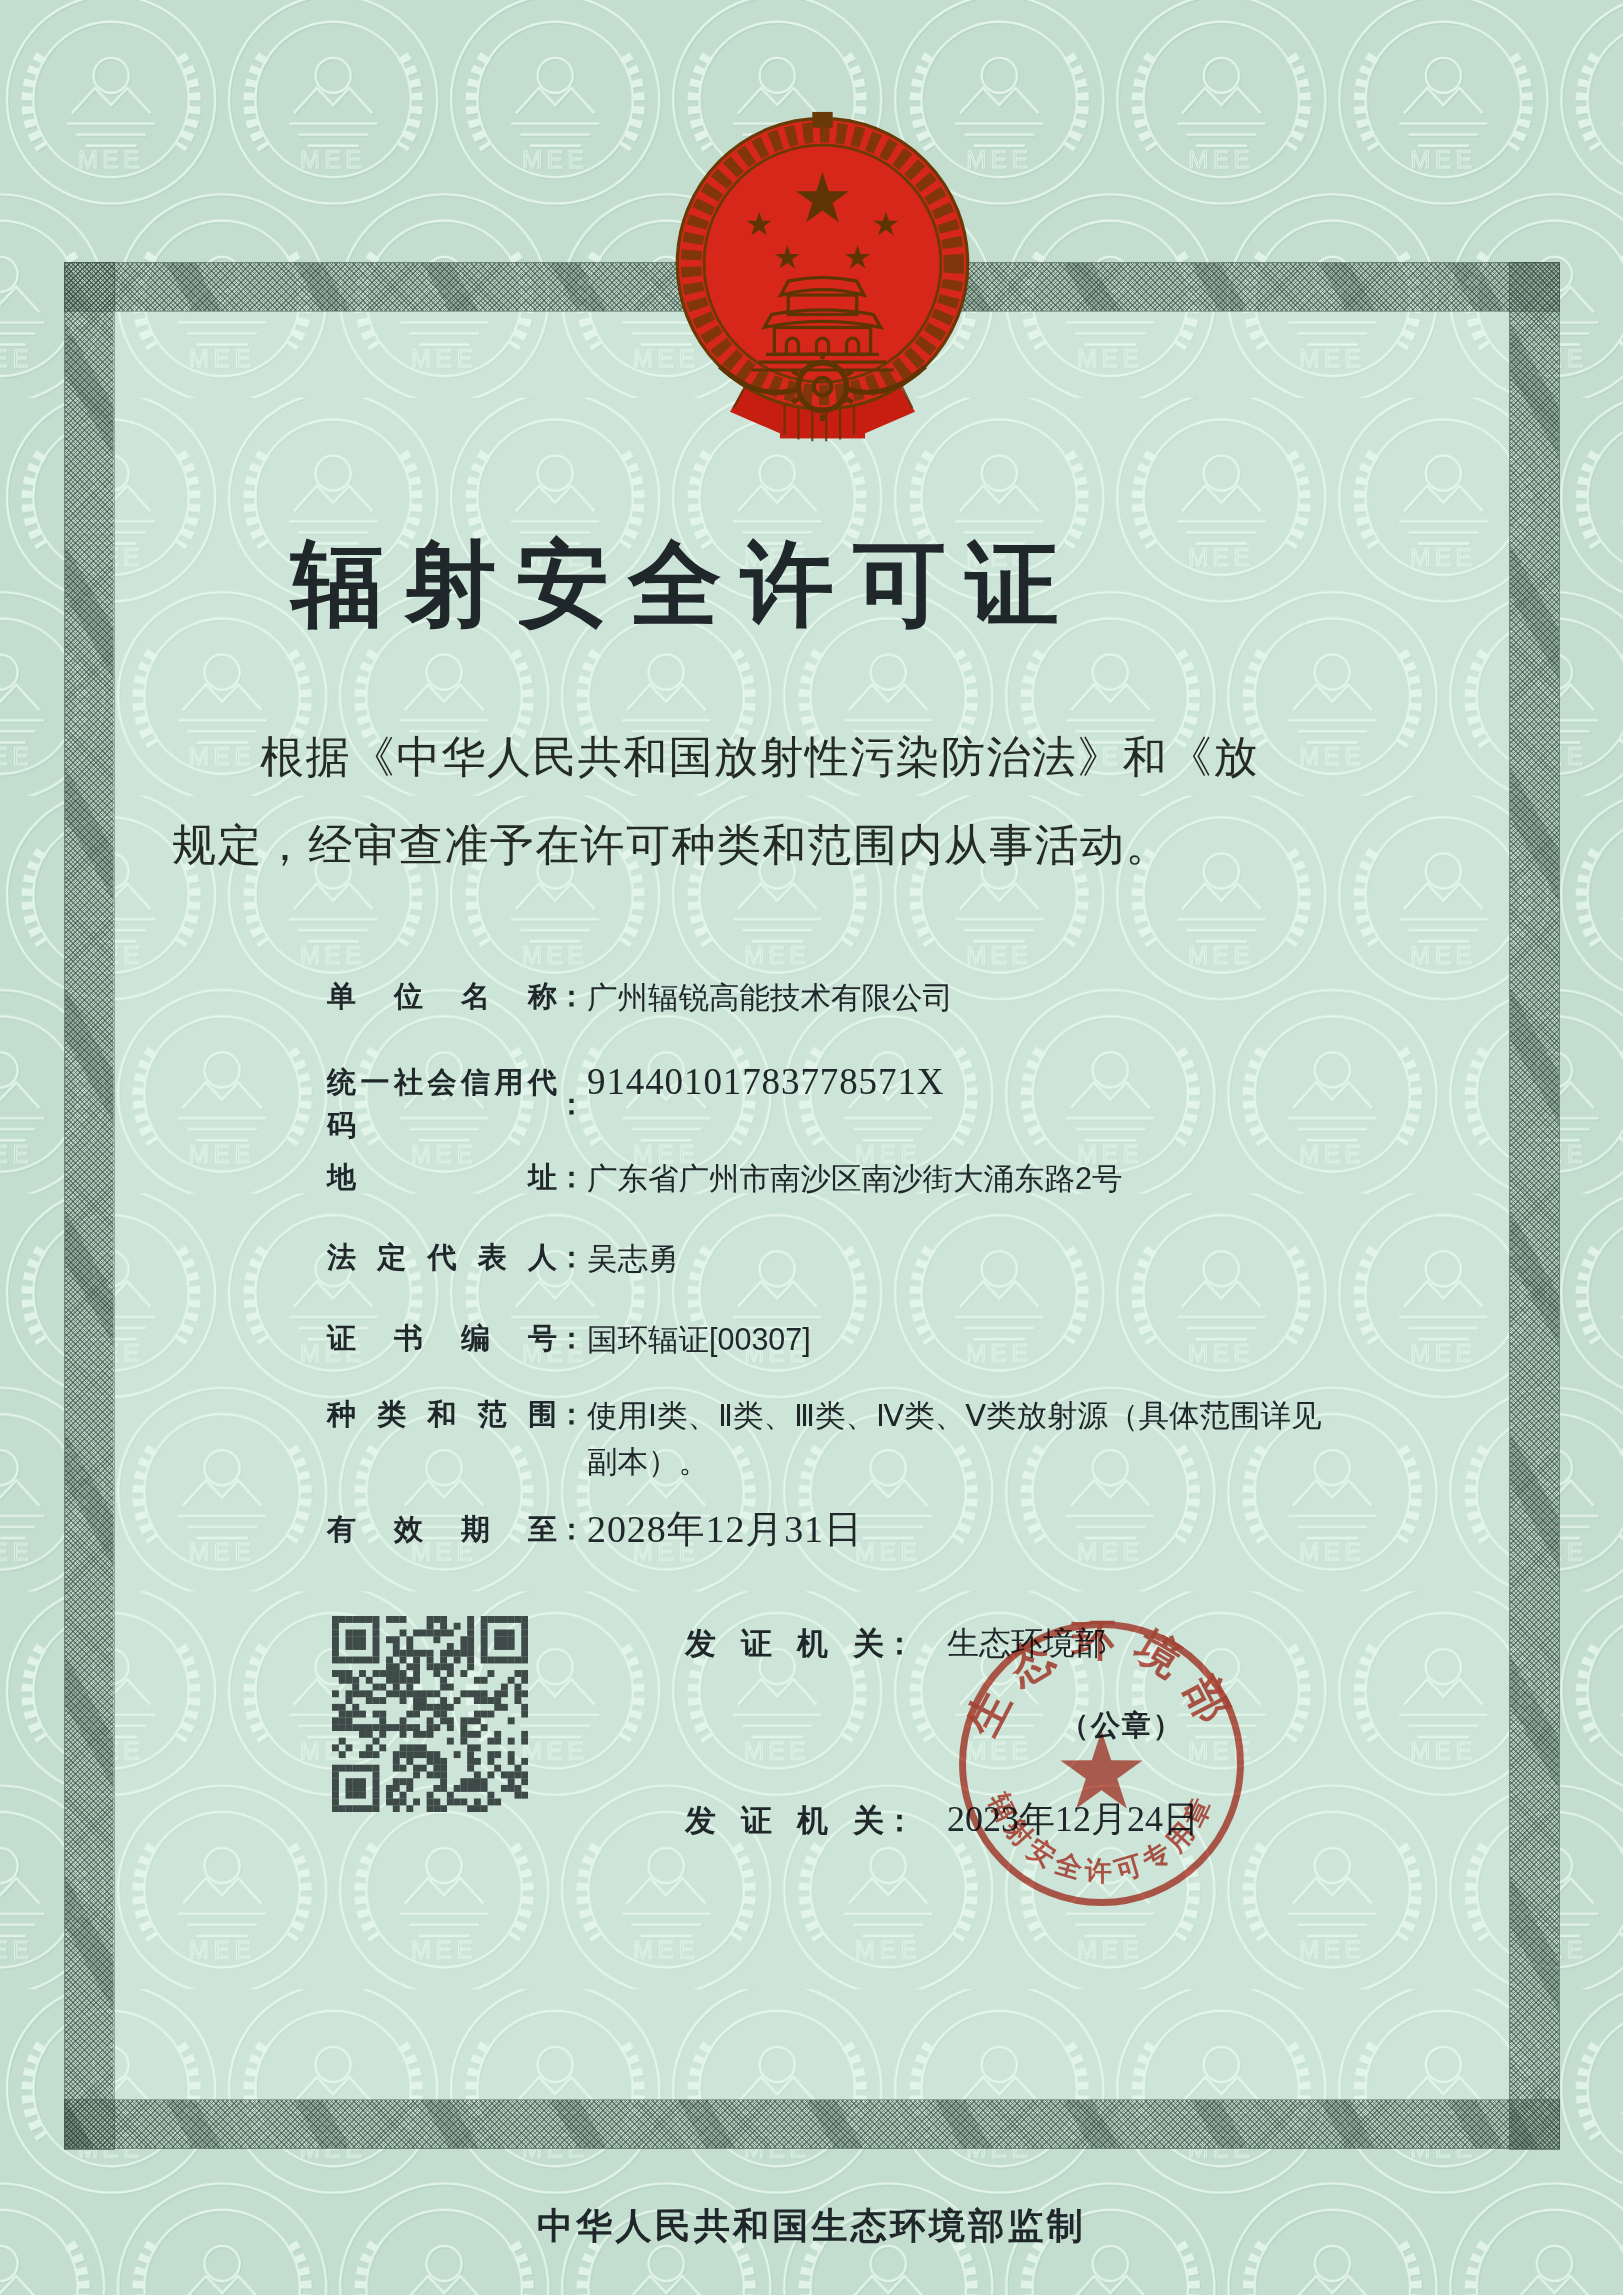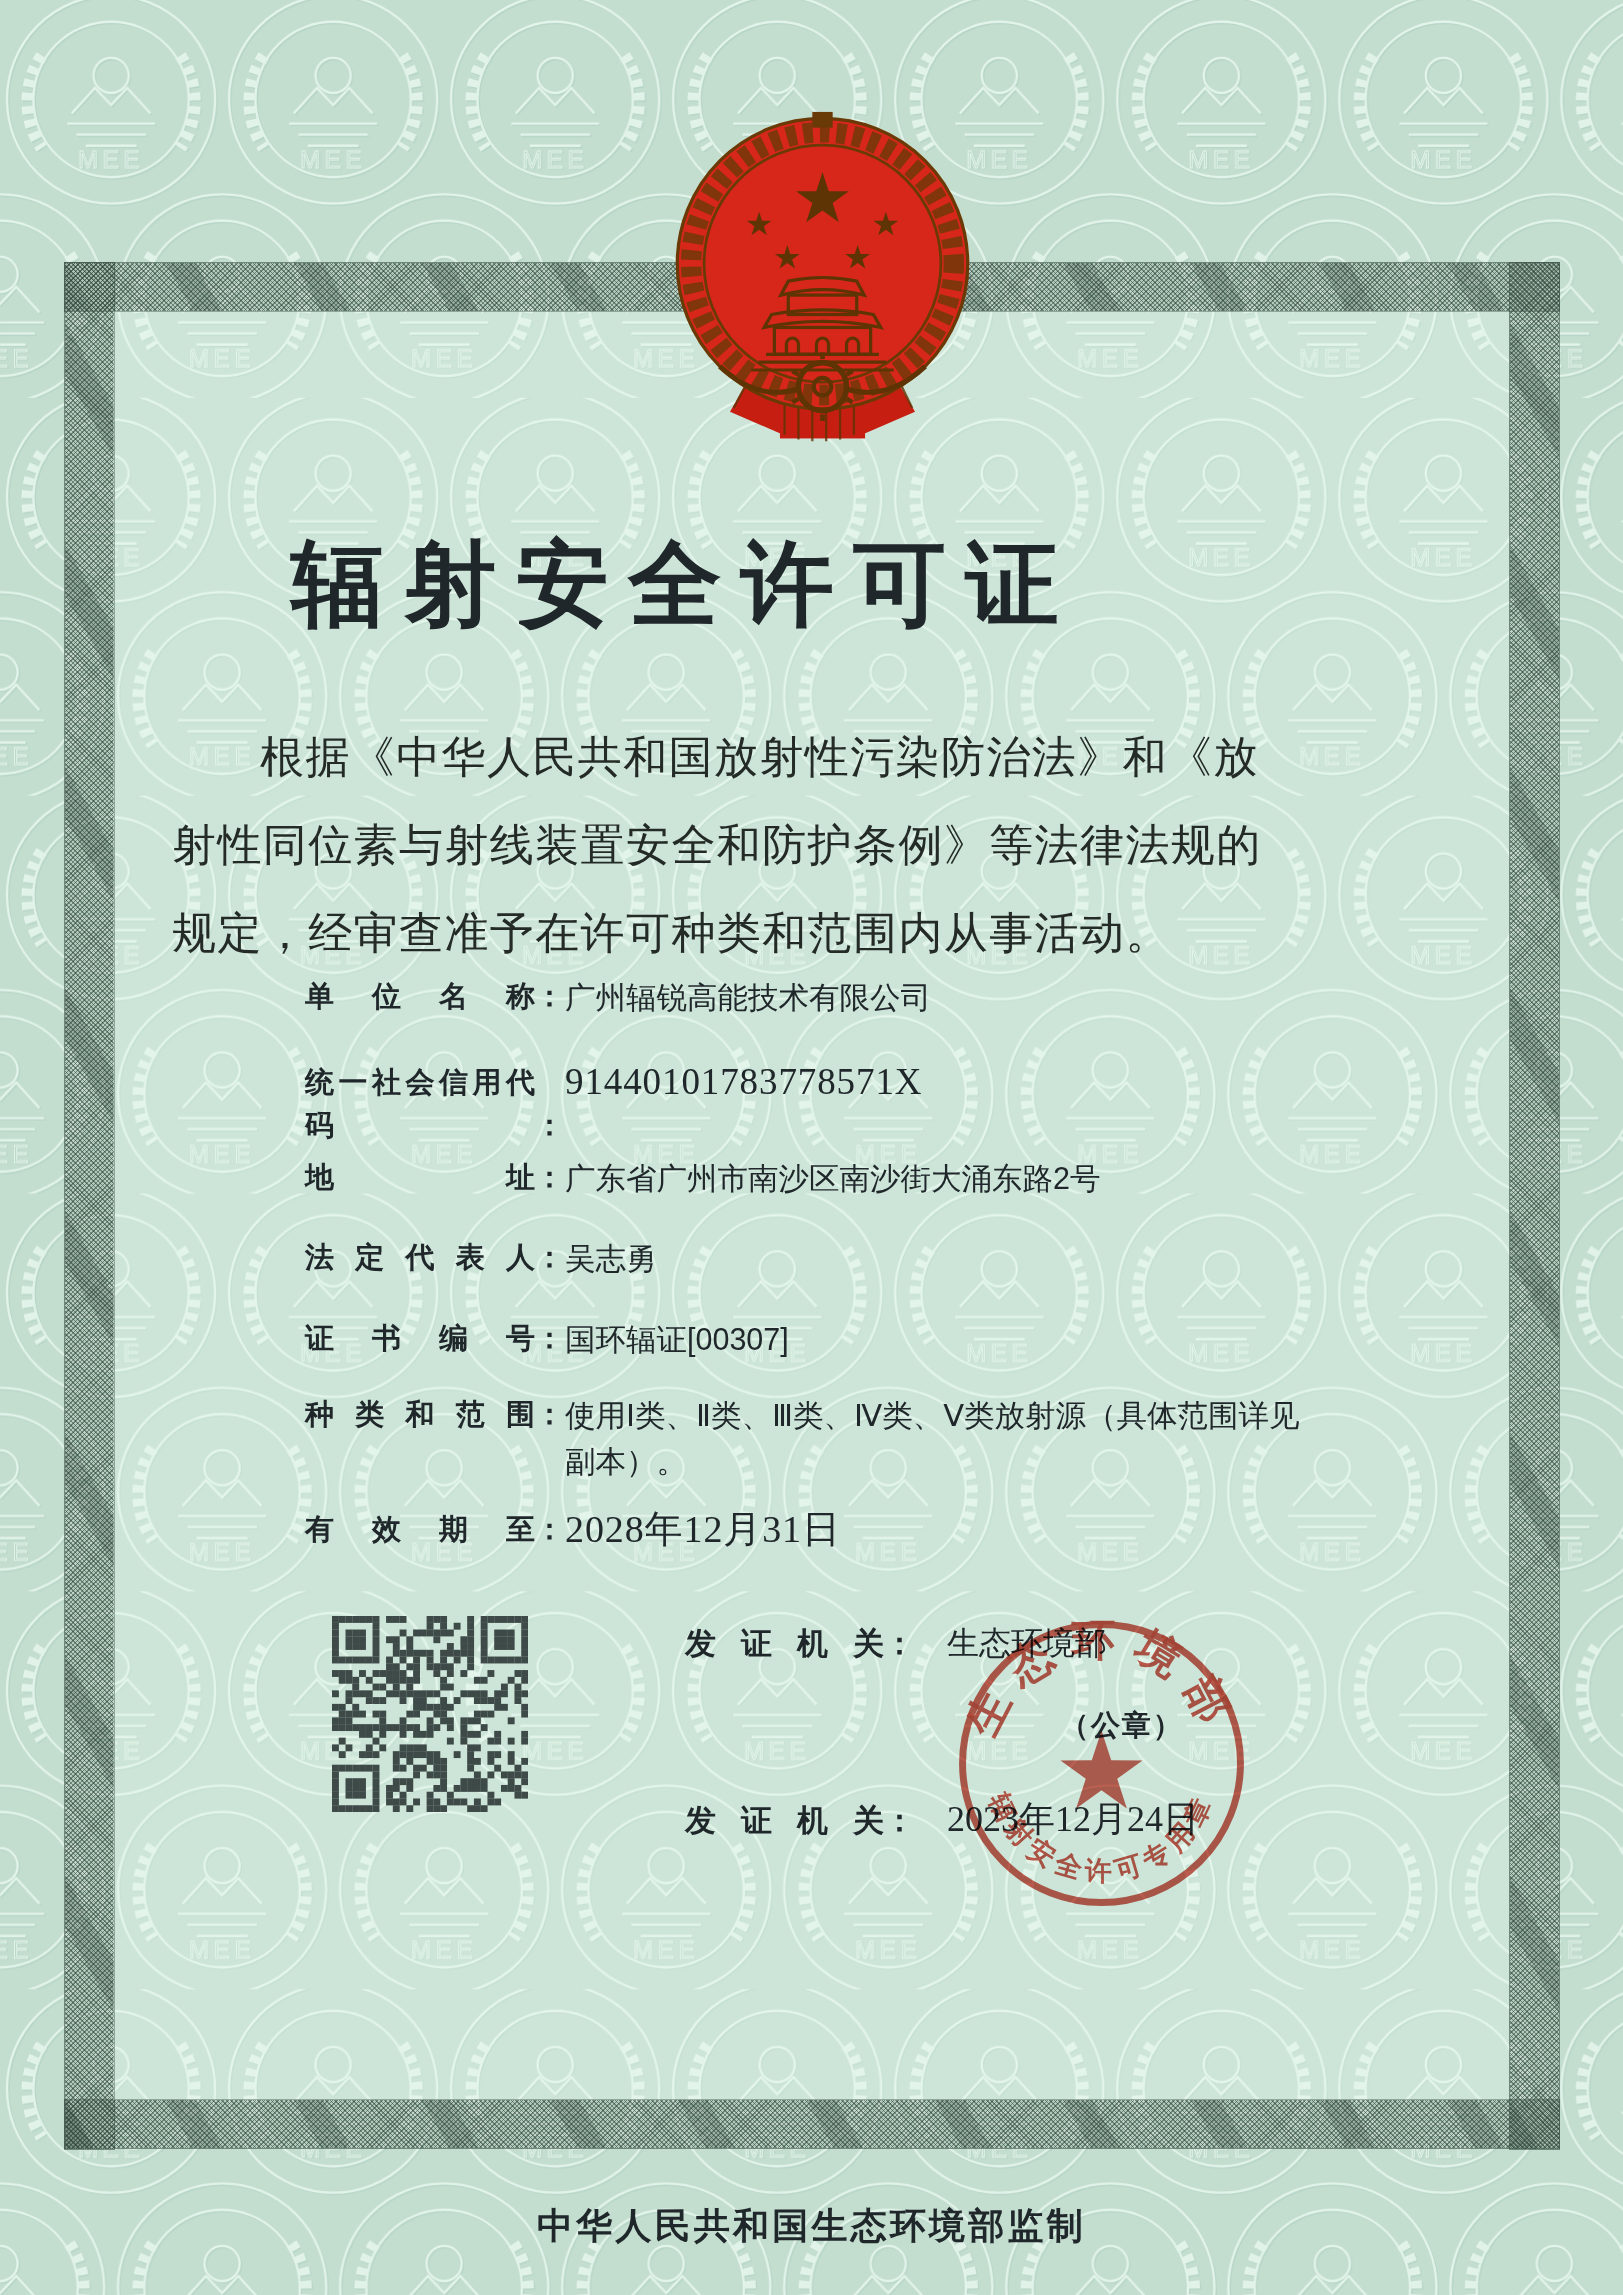--- a/index.html
+++ b/index.html
@@ -39,21 +39,21 @@
     letter-spacing:19.4px;font-family:"Liberation Sans","DejaVu Sans",sans-serif;
   }
   .preamble{
     position:absolute;left:172px;top:713px;width:1291px;
     font-family:Liberation Sans, sans-serif;
     font-size:44px;line-height:88px;color:#242b26;letter-spacing:1.4px;
   }
   .preamble .pl{display:block;white-space:nowrap;}
   .preamble .pl:first-child{text-indent:2em;}
   .row{position:absolute;left:305px;display:flex;align-items:flex-start;color:#20272b;}
-  .lblw{display:inline-flex;width:260px;flex:none;align-items:flex-end;}
+  .lblw{display:inline-flex;width:260px;flex:none;align-items:center;margin-left:22px;}
   .lbl{
     display:inline-block;width:230px;flex:none;
     font-size:29px;font-weight:700;letter-spacing:0;
     text-align:justify;text-align-last:justify;line-height:43px;
   }
   .cl{font-size:29px;font-weight:700;line-height:43px;}
   .val{font-size:30.5px;font-weight:500;line-height:46px;margin-top:-0.9px;max-width:907px;}
   .val.serif{font-family:Liberation Serif, serif;font-size:37px;letter-spacing:0.9px;line-height:44px;}
   .val .v2{display:block;}
   .iss-row{position:absolute;left:685px;display:flex;align-items:baseline;color:#20272b;}
@@ -146,21 +146,20 @@
       <circle cx="340" cy="596" r="19" stroke-width="9"></circle>
       <path stroke-width="10" d="M340,536 v-14 M340,656 v14 M288,570 l-13,-8 M392,570 l13,-8 M288,622 l-13,8 M392,622 l13,8"></path>
       <path stroke-width="11" d="M290,600 C225,622 170,600 118,552 M390,600 C455,622 510,600 562,552"></path>
     </g>
   </svg>
 
   <h1 class="title">辐射安全许可证</h1>
 
   <div class="preamble">
     <span class="pl">根据《中华人民共和国放射性污染防治法》和《放</span>
-    <span class="pl">射性同位素与射线装置安全和防护条例》等法律法规的</span>
     <span class="pl">规定，经审查准予在许可种类和范围内从事活动。</span>
   </div>
 
   <div class="row" style="top:975px">
     <span class="lblw">
         <span class="lbl">单位名称</span>
         <span class="cl">：</span>
       </span>
     <span class="val">广州辐锐高能技术有限公司</span>
   </div>

